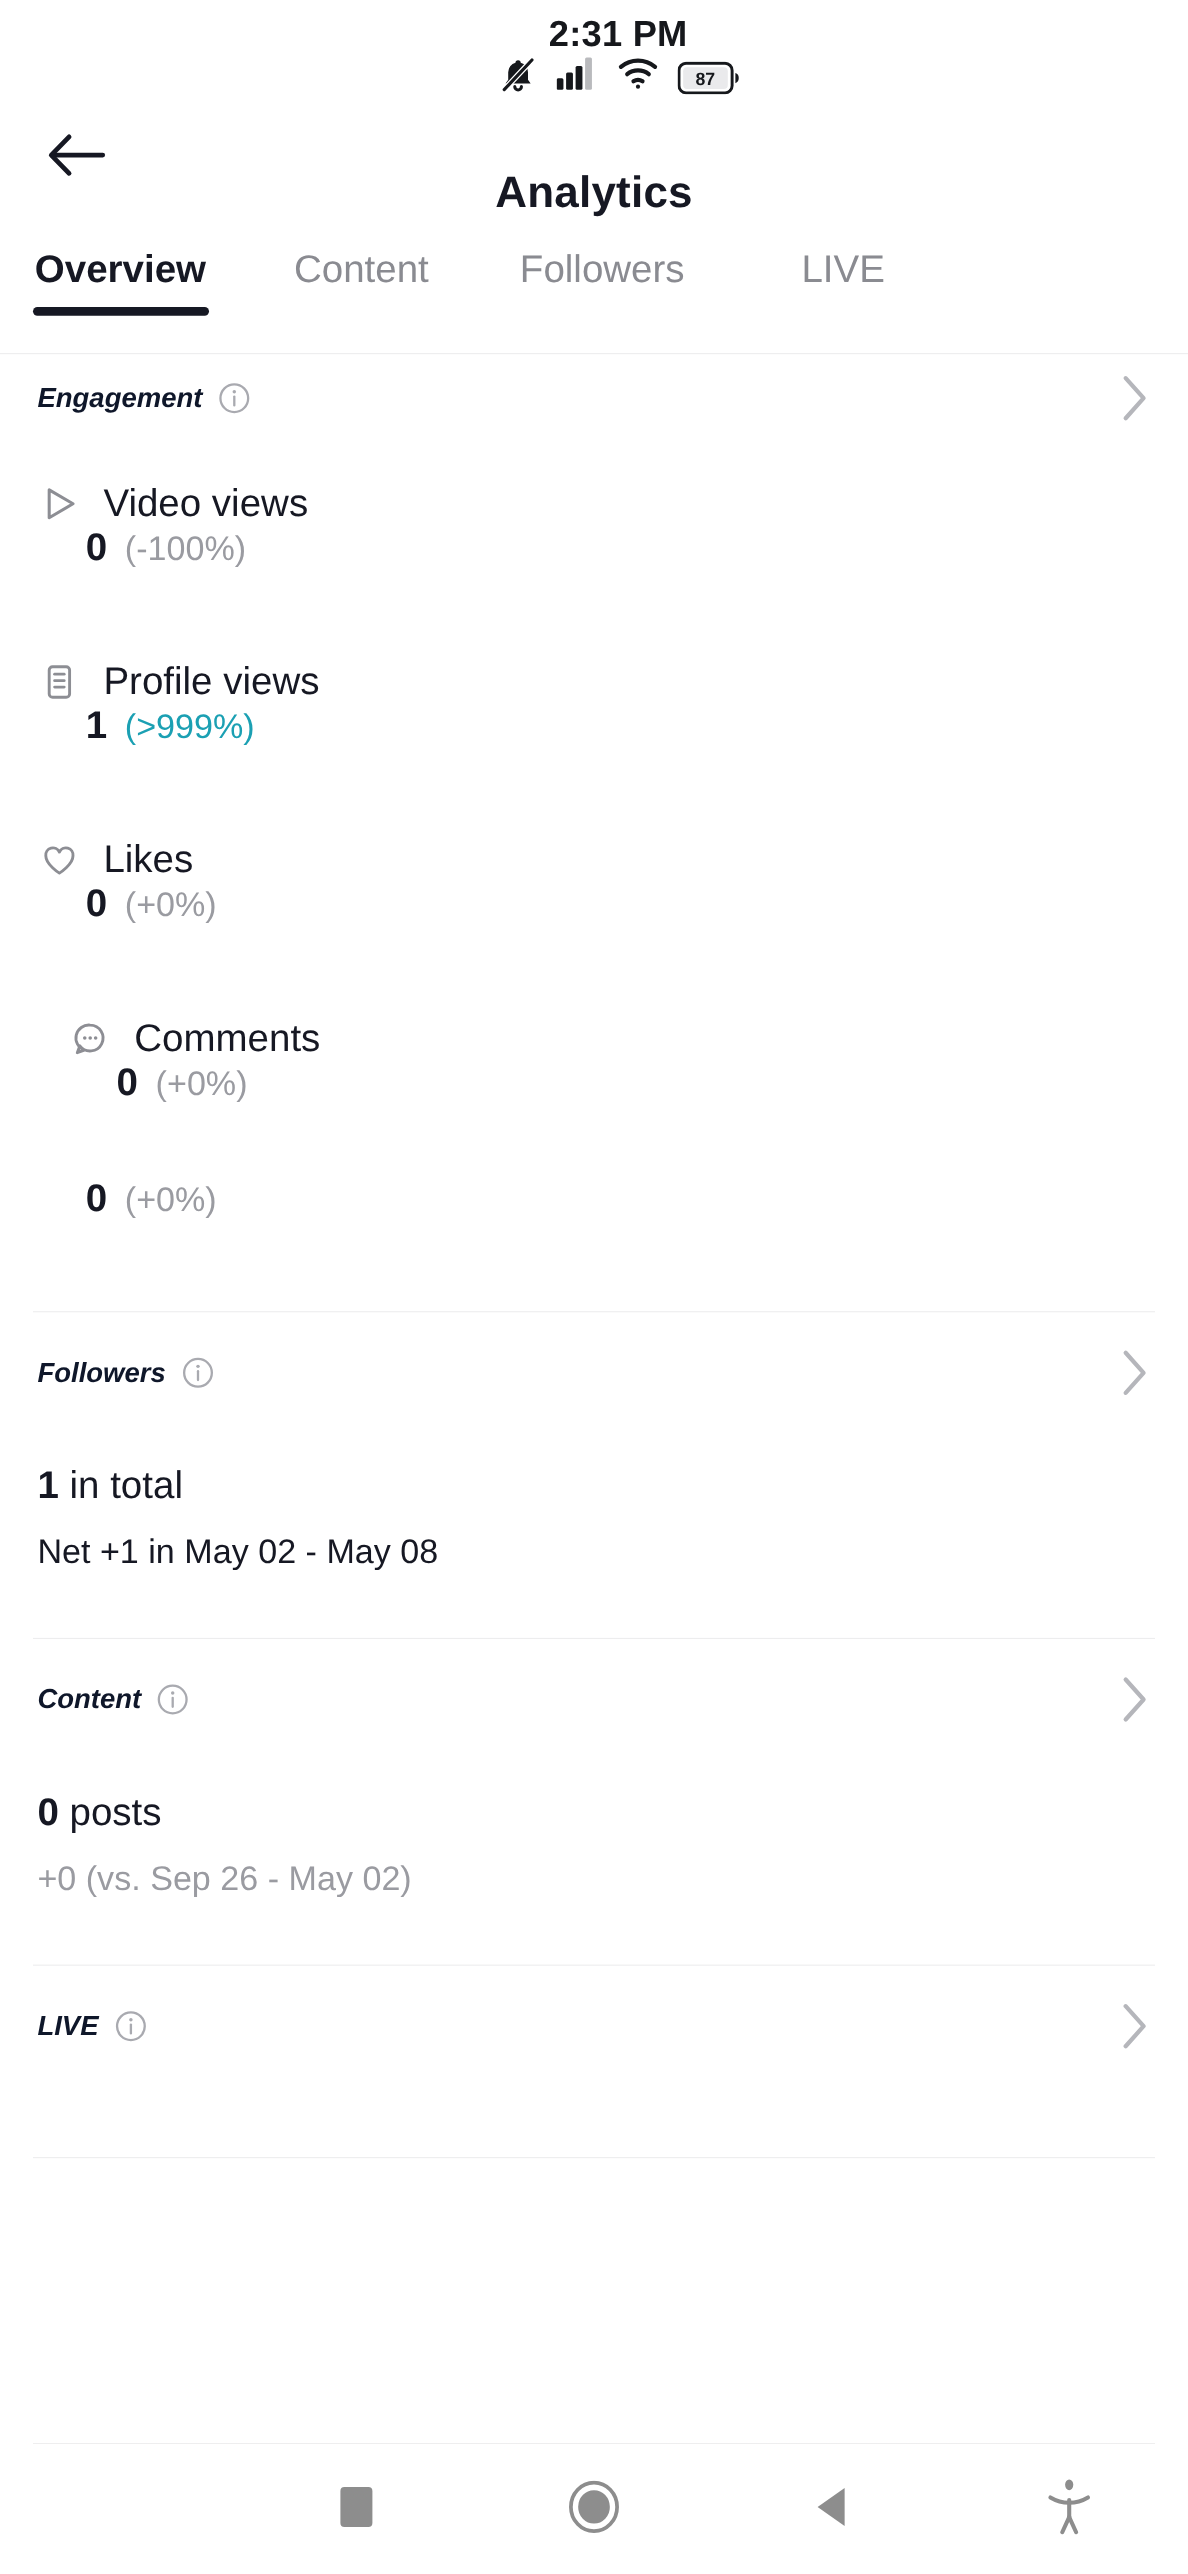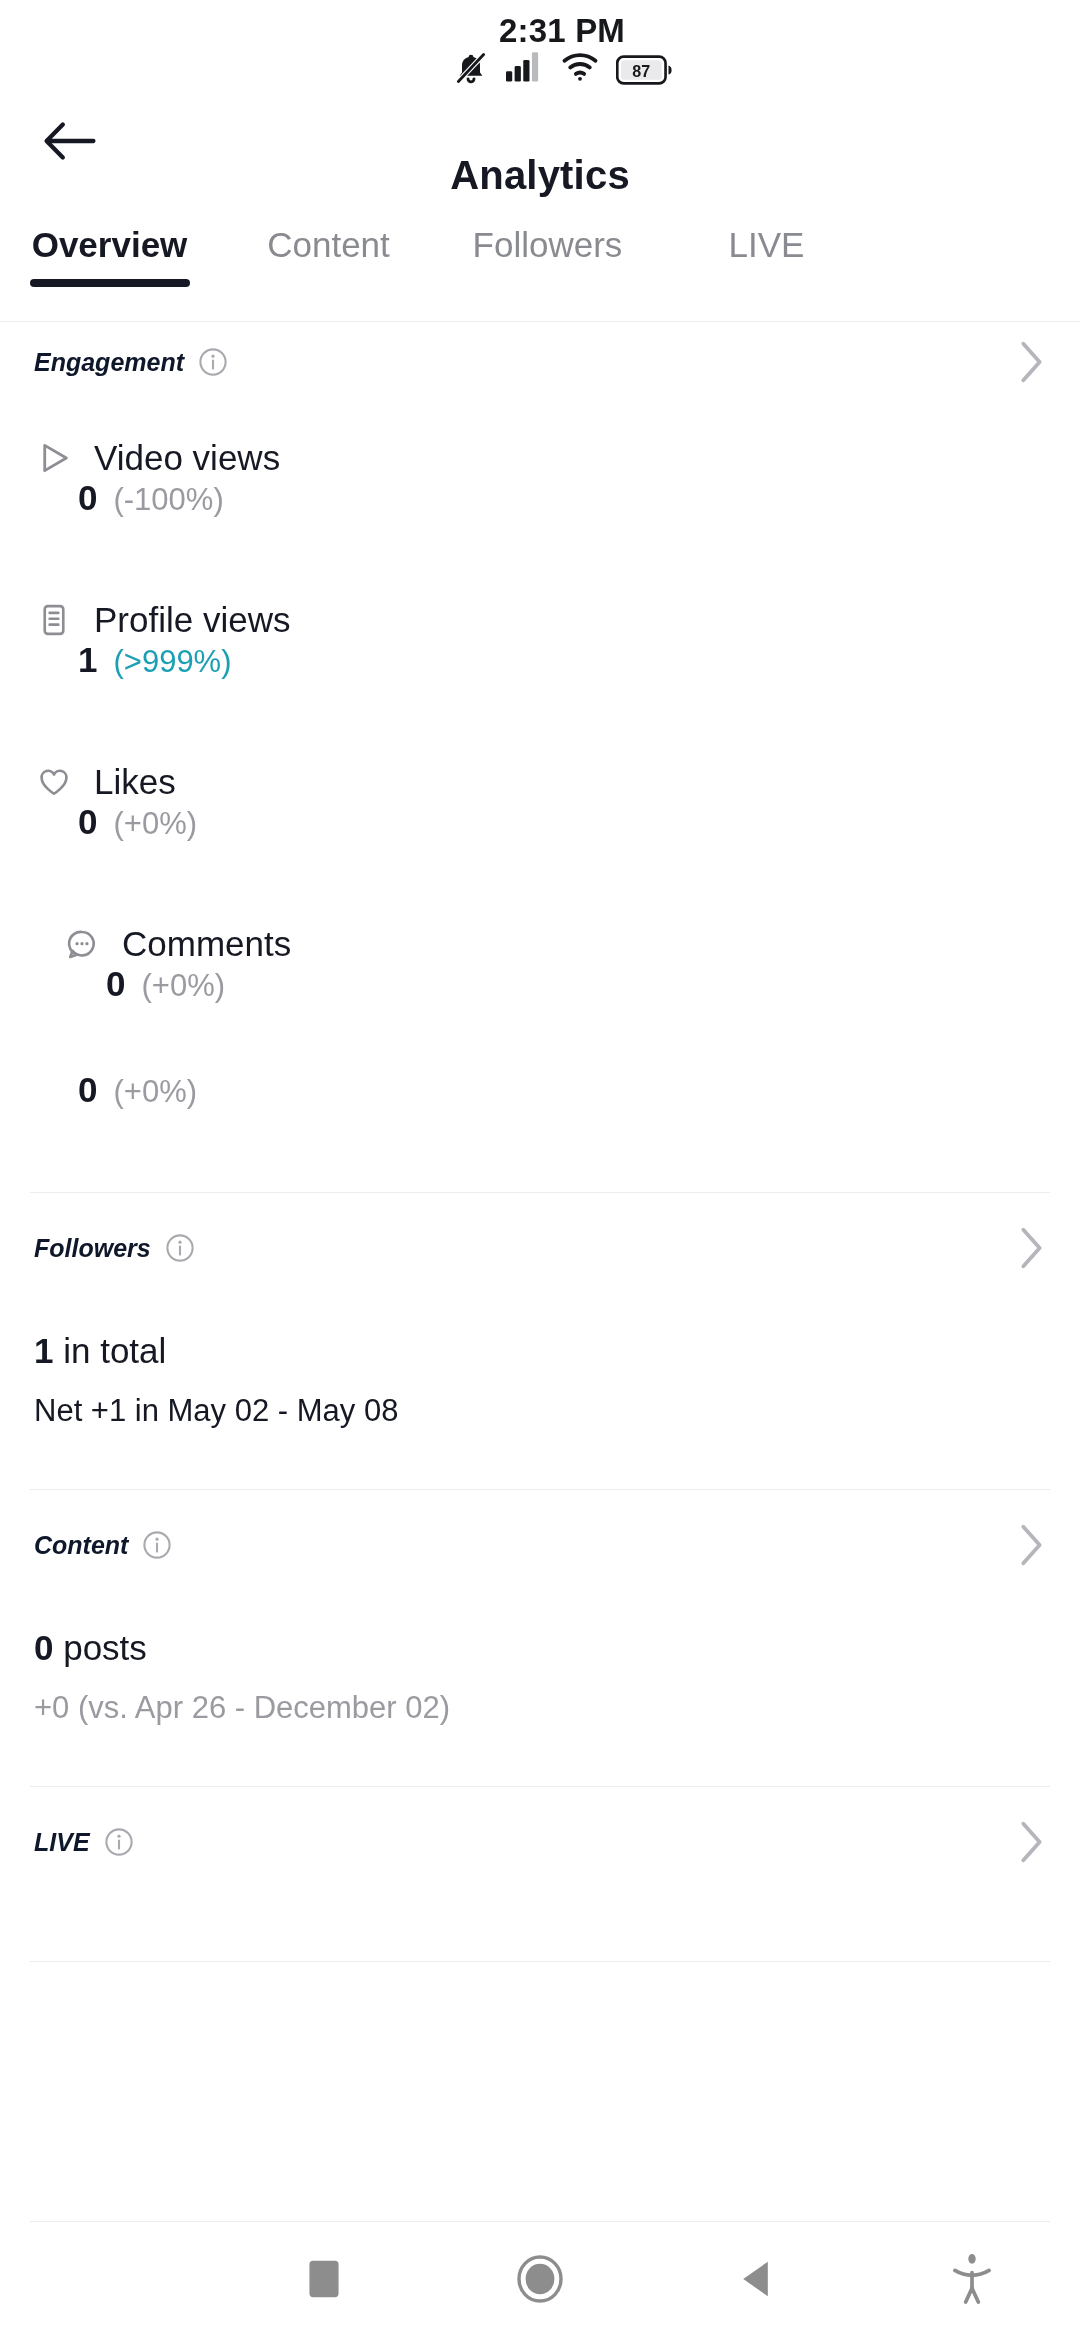--- a/index.html
+++ b/index.html
@@ -290,21 +290,21 @@
       <span class="chevron">
         <svg width="30" height="46" viewBox="0 0 14 24" fill="none" stroke="#b5b6bb" stroke-width="2" stroke-linecap="round" stroke-linejoin="round">
           <polyline points="3,2.5 11.5,12 3,21.5"></polyline>
         </svg>
       </span>
     </div>
     <div class="block">
       <div class="block-main" style="padding-top:28px;">
         <b>0</b><span> posts</span>
       </div>
-      <div class="block-sub muted" style="padding-top:22px;">+0 (vs. Apr 26 - December 02)</div>
+      <div class="block-sub muted" style="padding-top:22px;">+0 (vs. Sep 26 - May 02)</div>
     </div>
 
     <div class="divider" style="margin-top:60px;"></div>
 
     <div class="section-head" style="height:110px;">
       <span class="section-title">LIVE</span>
       <span class="info-icon">
         <svg width="30" height="30" viewBox="0 0 20 20" fill="none" stroke="#a9aab0" stroke-width="1.4">
           <circle cx="10" cy="10" r="8.4"></circle>
           <line x1="10" y1="9" x2="10" y2="14.4" stroke-linecap="round"></line>

